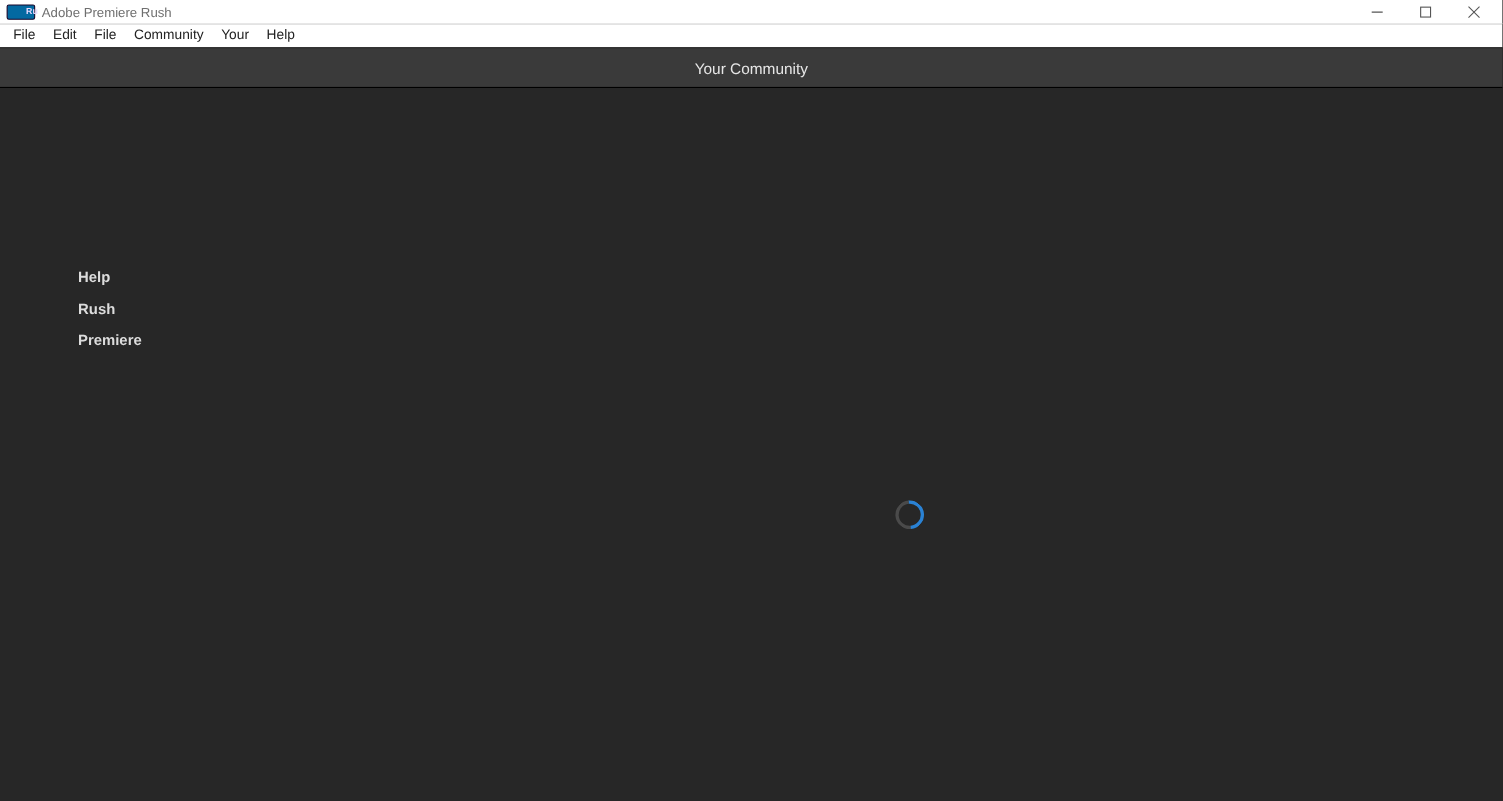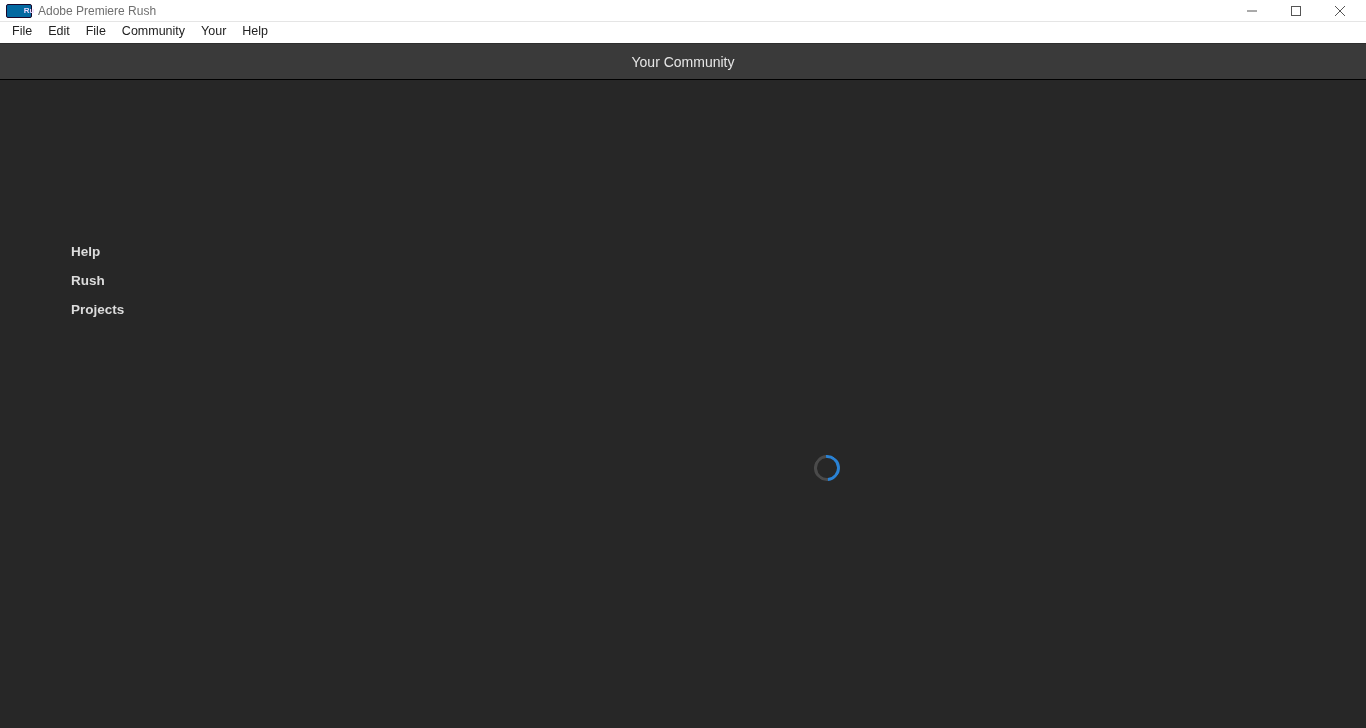--- a/index.html
+++ b/index.html
@@ -163,20 +163,20 @@
 
 <div class="tab-header">
   <span>Your Community</span>
 </div>
 
 <div class="main">
   <div class="sidebar">
     <div class="side-links">
       <div class="side-link">Help</div>
       <div class="side-link">Rush</div>
-      <div class="side-link">Projects</div>
+      <div class="side-link">Premiere</div>
     </div>
   </div>
 
   <div class="spinner-wrap">
     <div class="spinner"></div>
   </div>
 </div>
 
 </body></html>

